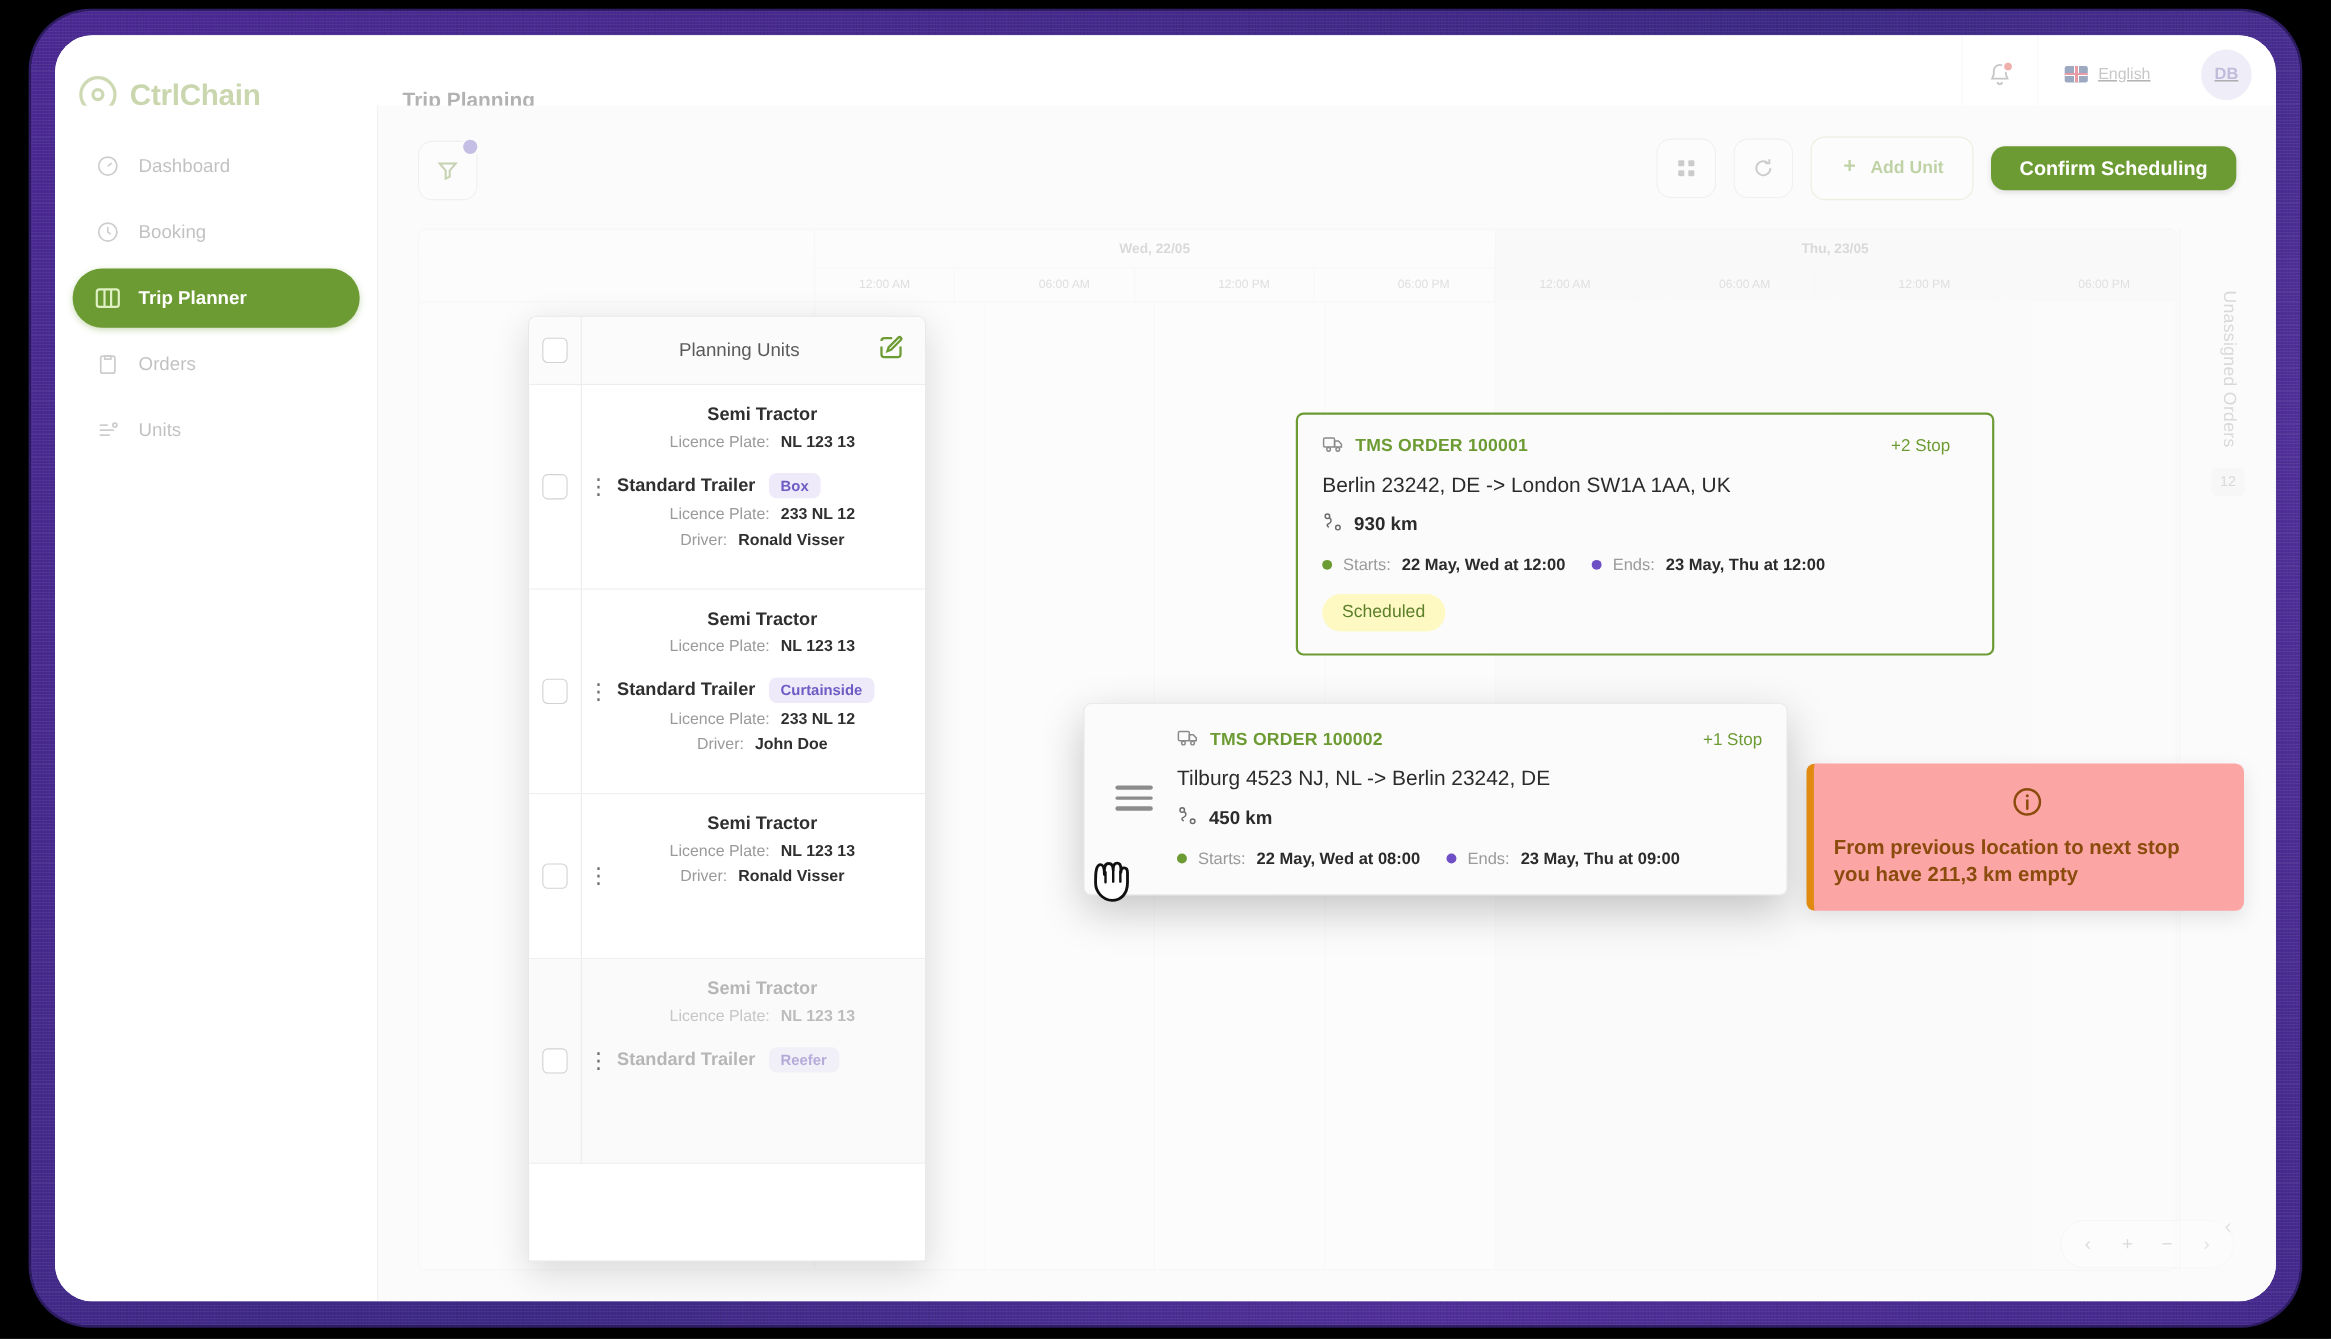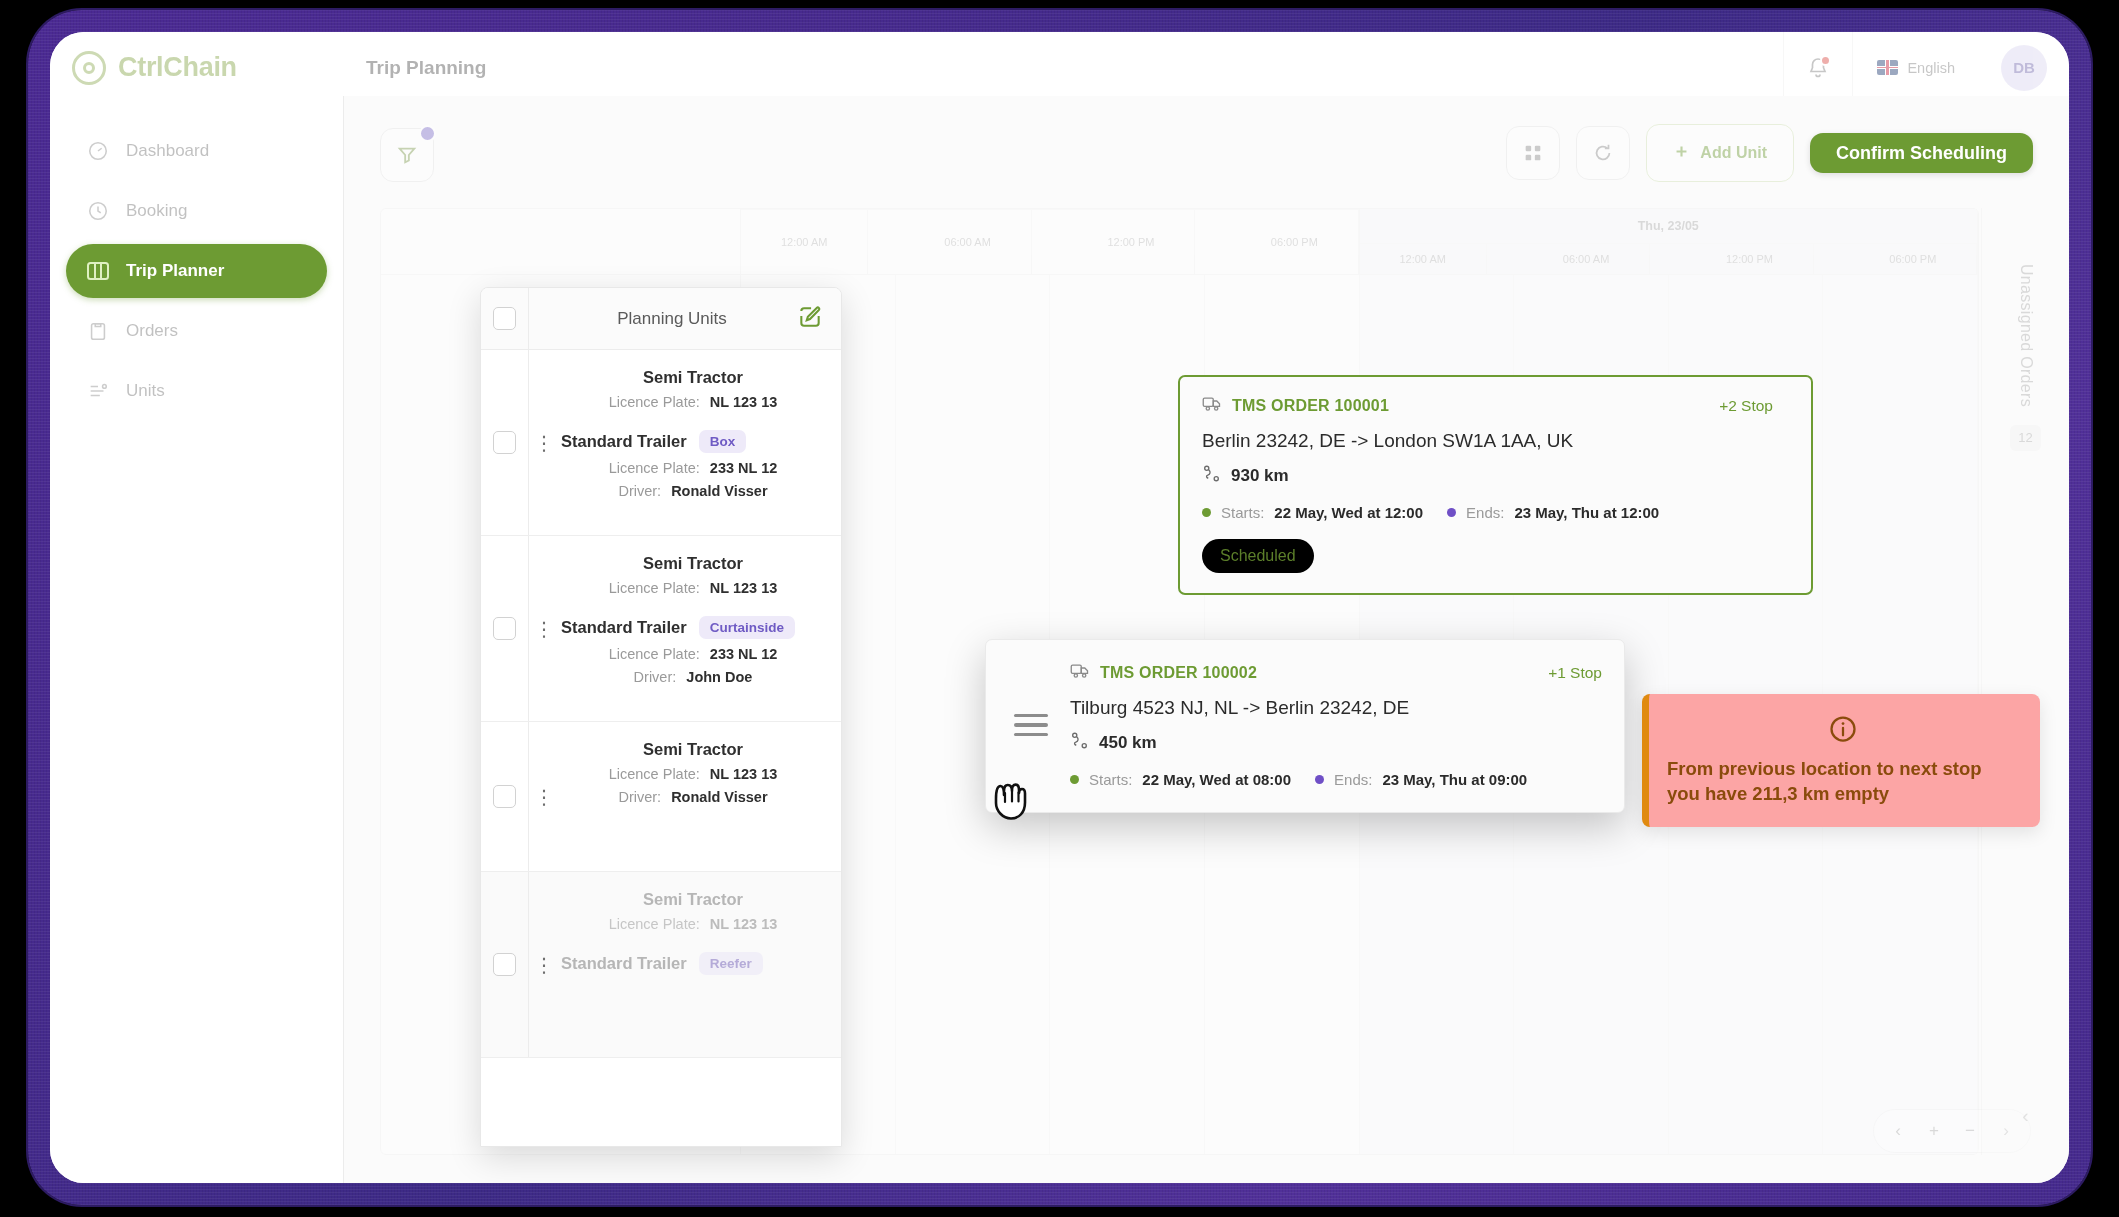--- a/index.html
+++ b/index.html
@@ -40,21 +40,21 @@
 
   
   .dim { opacity: .30; }
   .dim-soft { opacity: .42; }
 
   
   #topbar {
     position: absolute; left:0; top:0; right:0; height: 72px;
     background:#fff;
     border-bottom: 1px solid #ececec;
-    display:flex; align-items:center;
+    display:flex; align-items:flex-end;text-decoration:underline;
   }
   #brand { width: 294px; display:flex; align-items:center; gap:12px; padding-left: 22px; }
   #brand .logo-mark{
     width: 34px; height:34px; border-radius:50%;
     border: 3.5px solid #89a64c;
     display:flex; align-items:center; justify-content:center;
   }
   #brand .logo-mark i{
     width: 12px; height:12px; border-radius:50%;
     border: 3px solid #89a64c; display:block;
@@ -294,21 +294,21 @@
   .oc-stops{ margin-left:auto; color:#6d9b33; font-size:15.5px; font-weight:500; }
   .oc-route{ margin-top:14px; font-size:19px; color:#2b2b2b; font-weight:500; }
   .oc-dist{ margin-top:12px; display:flex; align-items:center; gap:10px;
             font-size:17px; color:#2b2b2b; font-weight:600; }
   .oc-times{ margin-top:16px; display:flex; align-items:center; gap:10px; font-size:15px; }
   .oc-times .bullet{ width:9px; height:9px; border-radius:50%; display:inline-block; }
   .oc-times .lbl{ color:#9a9a9a; }
   .oc-times .val{ color:#2b2b2b; font-weight:600; margin-right:14px; }
   .status-pill{
     margin-top:18px; display:inline-flex; align-items:center;
-    background:#000000; color:#5c7f2a; font-size:16px;
+    background:#fef9c3; color:#5c7f2a; font-size:16px;
     padding: 8px 18px; border-radius:18px;
   }
   .drag-grip{
     display:flex; flex-direction:column; gap:6px; padding: 0 6px;
   }
   .drag-grip span{ display:block; width:34px; height:3.5px; background:#8c8c8c; border-radius:2px; }
 
   
   #hand-cursor{
     position:absolute; left:938px; top:745px; z-index:60;
@@ -455,20 +455,21 @@
             <span>Confirm Scheduling</span>
           </button>
         </div>
       </div>
 
       <div id="grid" class="dim">
         <div id="grid-head">
           <div class="spacer"></div>
 
           <div class="day-col">
+            <div class="day-label">Wed, 22/05</div>
             <div class="hour-row">
               <div class="hour-cell">12:00 AM</div>
               <div class="hour-cell">06:00 AM</div>
               <div class="hour-cell">12:00 PM</div>
               <div class="hour-cell">06:00 PM</div>
             </div>
           </div>
 
           <div class="day-col alt">
             <div class="day-label">Thu, 23/05</div>

